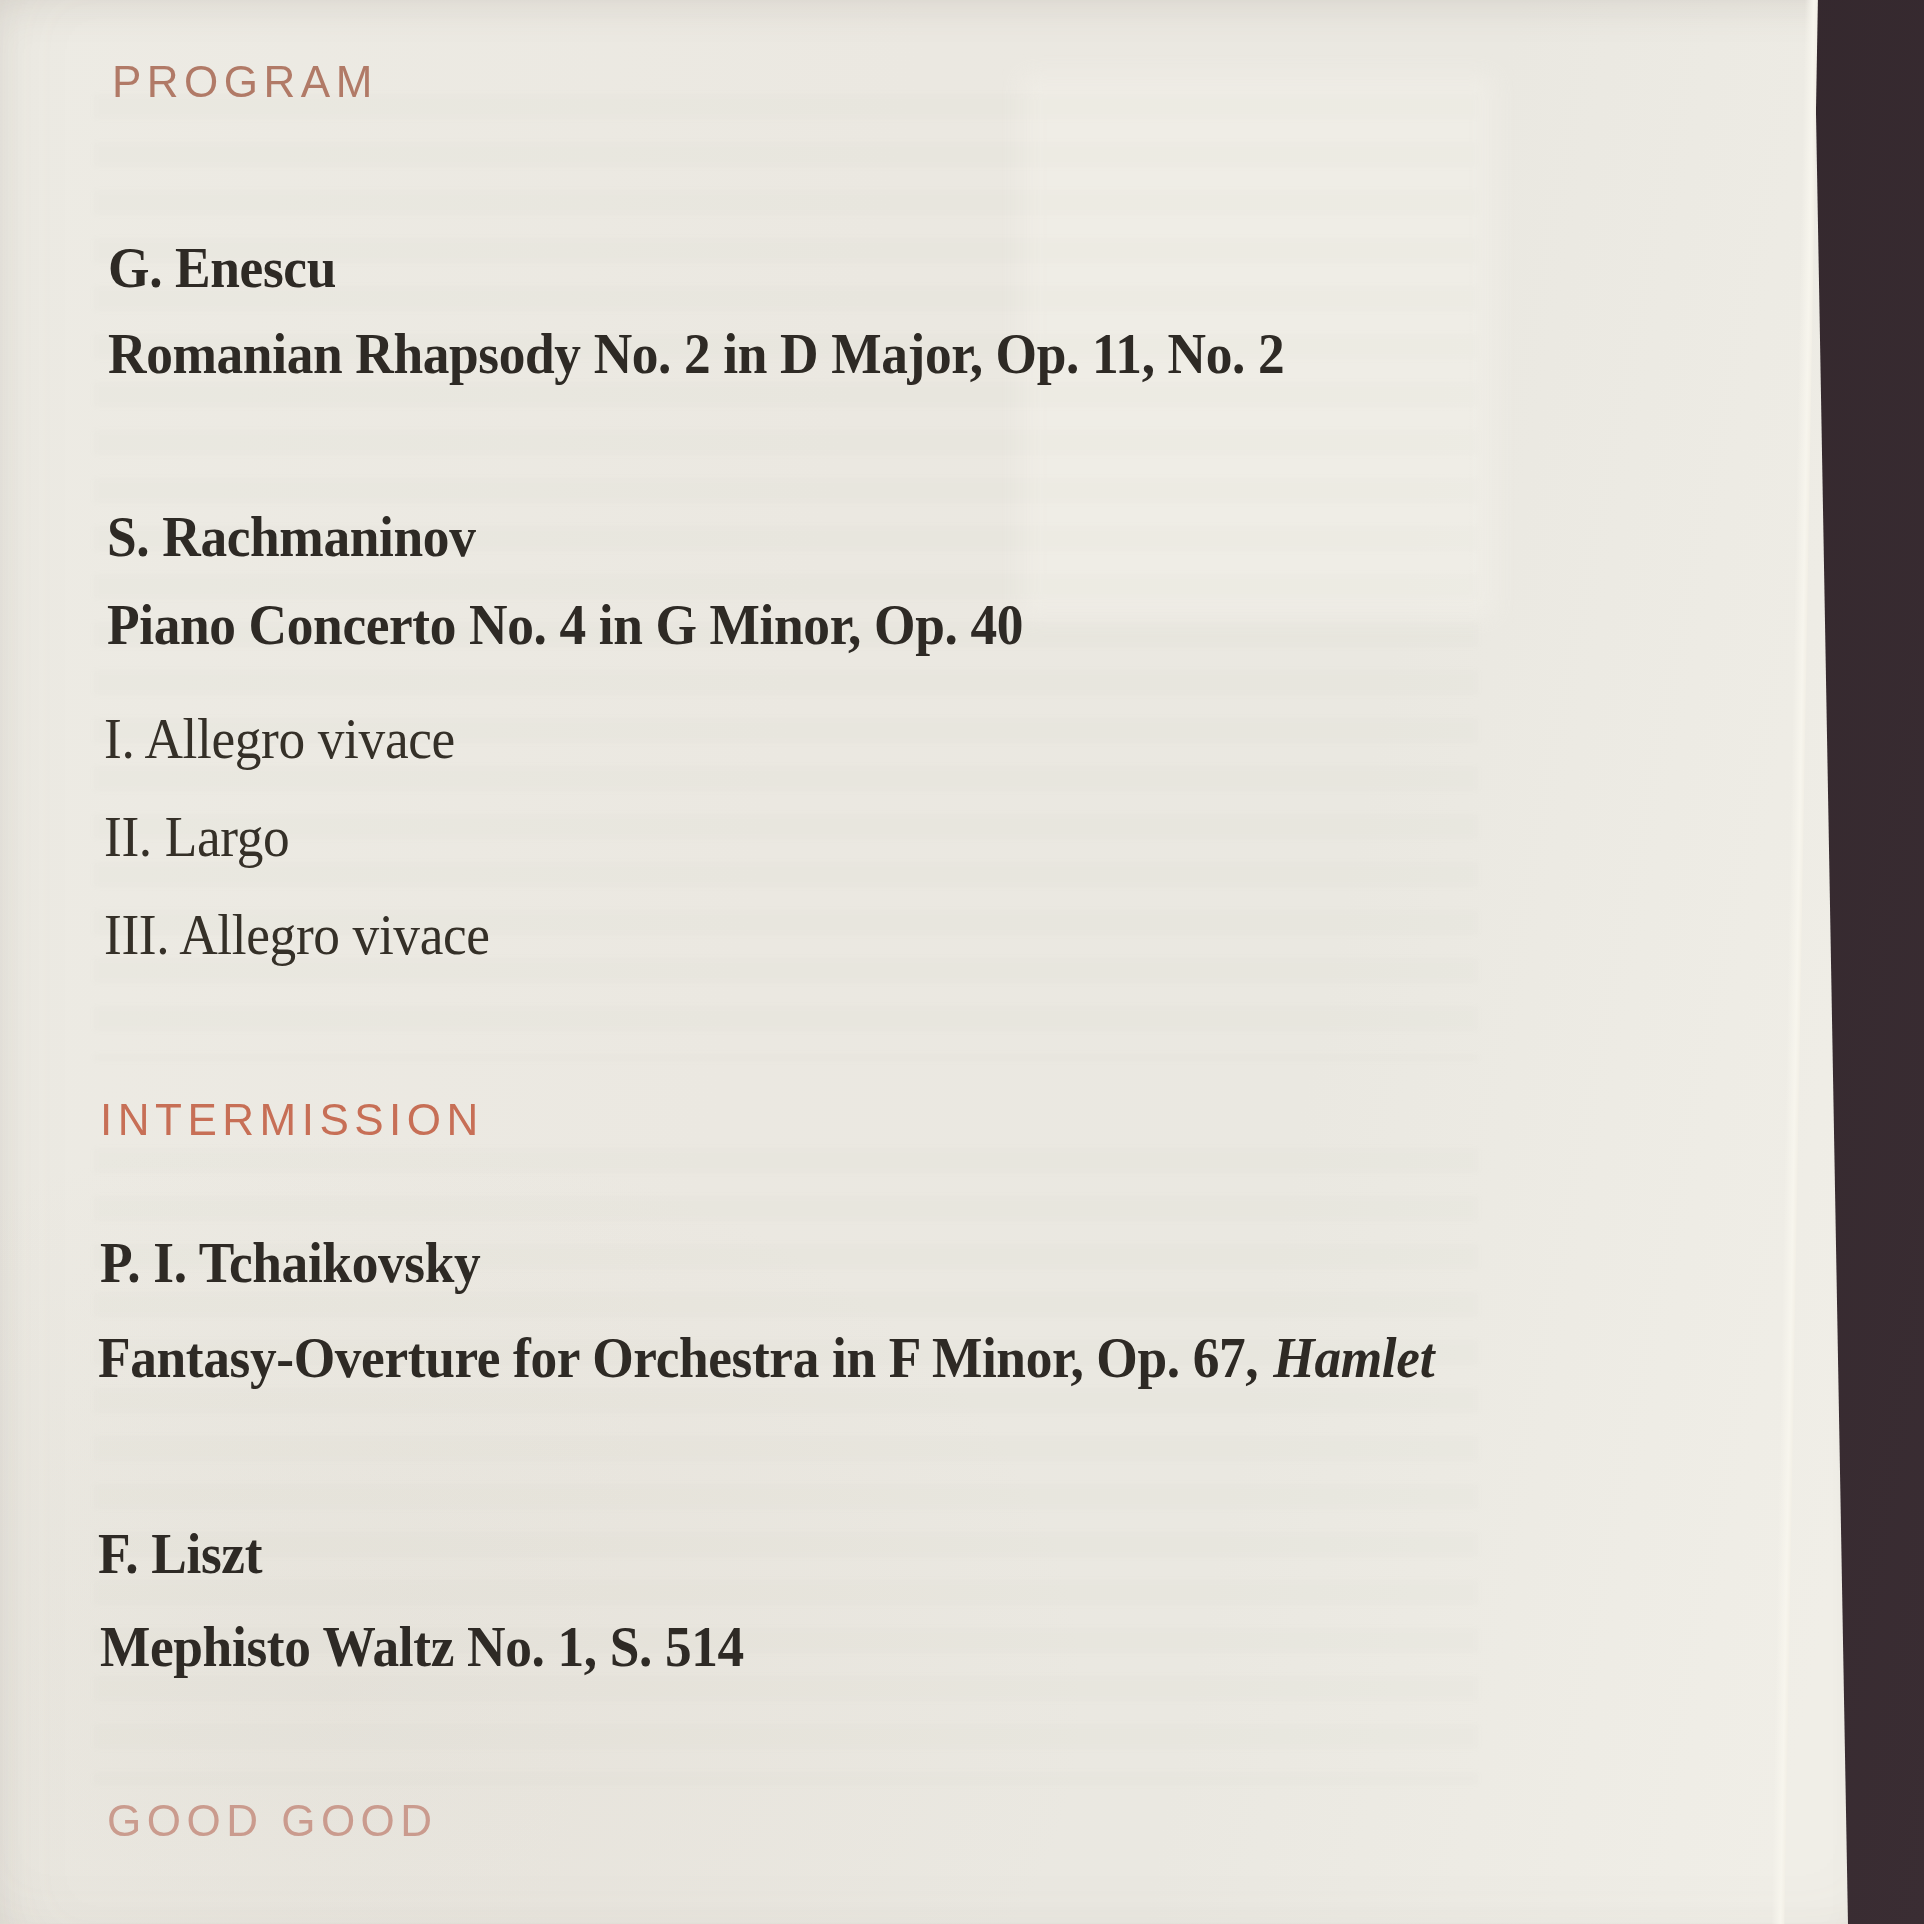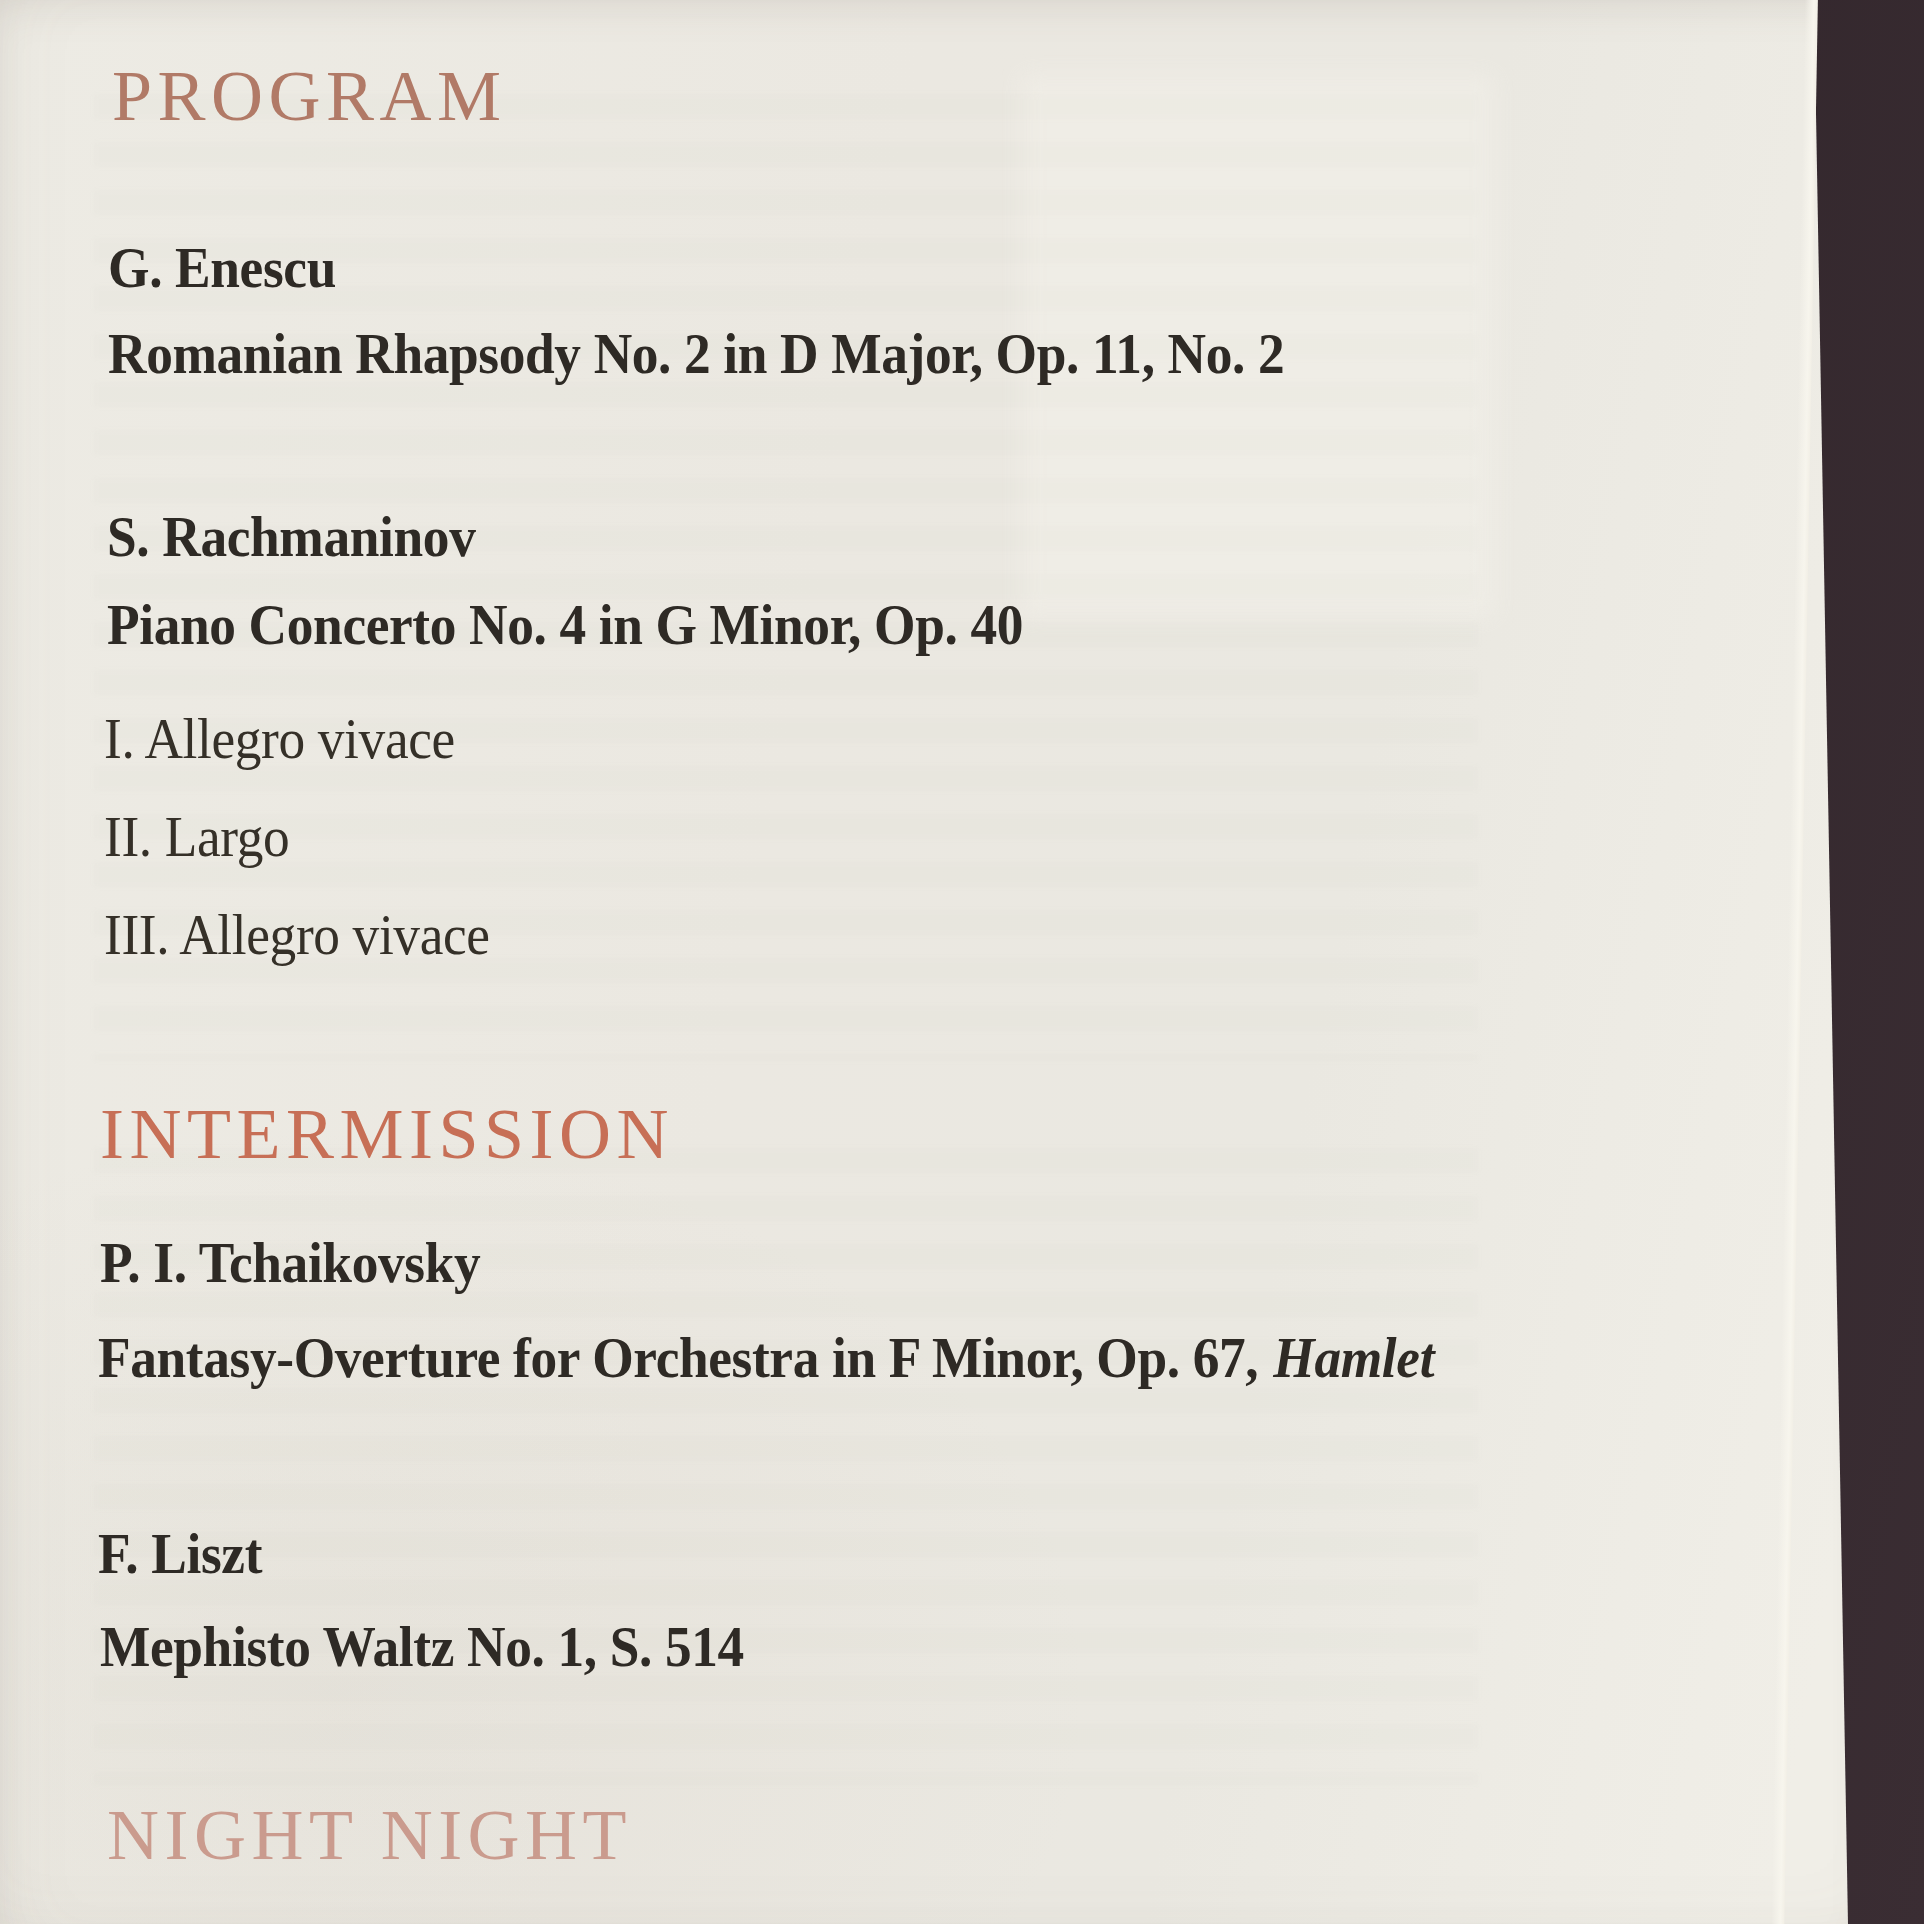--- a/index.html
+++ b/index.html
@@ -55,22 +55,22 @@
       rgba(168,172,158,0.075) 0px, rgba(168,172,158,0.075) 25px,
       rgba(0,0,0,0) 25px, rgba(0,0,0,0) 48px);
   }
   .ghost.patch {
     background: rgba(252,250,243,0.45);
     filter: blur(11px);
   }
   
   .label {
     position: absolute;
-    font-family: Liberation Serif, serif;
-    font-size: 72px;
+    font-family: Liberation Sans, sans-serif;
+    font-size: 44px;
     letter-spacing: 5.5px;
     line-height: 1;
     white-space: nowrap;
   }
   .label.program    { color: var(--accent-program, #b17a67); }
   .label.intermission { color: var(--accent-intermission, #c76f56); }
   .label.goodnight  { color: var(--accent-goodnight, #c79486); opacity: 0.9; }
   .serif {
     position: absolute;
     font-family: "Liberation Serif", serif;
@@ -111,21 +111,21 @@
     <div class="label intermission" style="left:100px; top:1084px;margin-top:14px;">INTERMISSION</div>
 
     <div class="serif bold" style="left:100px; top:1234px;">P. I. Tchaikovsky</div>
     <div class="serif bold" style="left:98px; top:1329px;">
       <span>Fantasy-Overture for Orchestra in F Minor, Op. 67,</span><span class="ital">Hamlet</span>
     </div>
 
     <div class="serif bold" style="left:98px; top:1525px;">F. Liszt</div>
     <div class="serif bold" style="left:100px; top:1618px;">Mephisto Waltz No. 1, S. 514</div>
 
-    <div class="label goodnight" style="left:107px; top:1799px;">NIGHT NIGHT</div>
+    <div class="label goodnight" style="left:107px; top:1799px;">GOOD GOOD</div>
 
     <div class="page-vignette"></div>
   </div>
 
   <div class="page-edge"></div>
 
 </div>
 
 
 </body></html>

